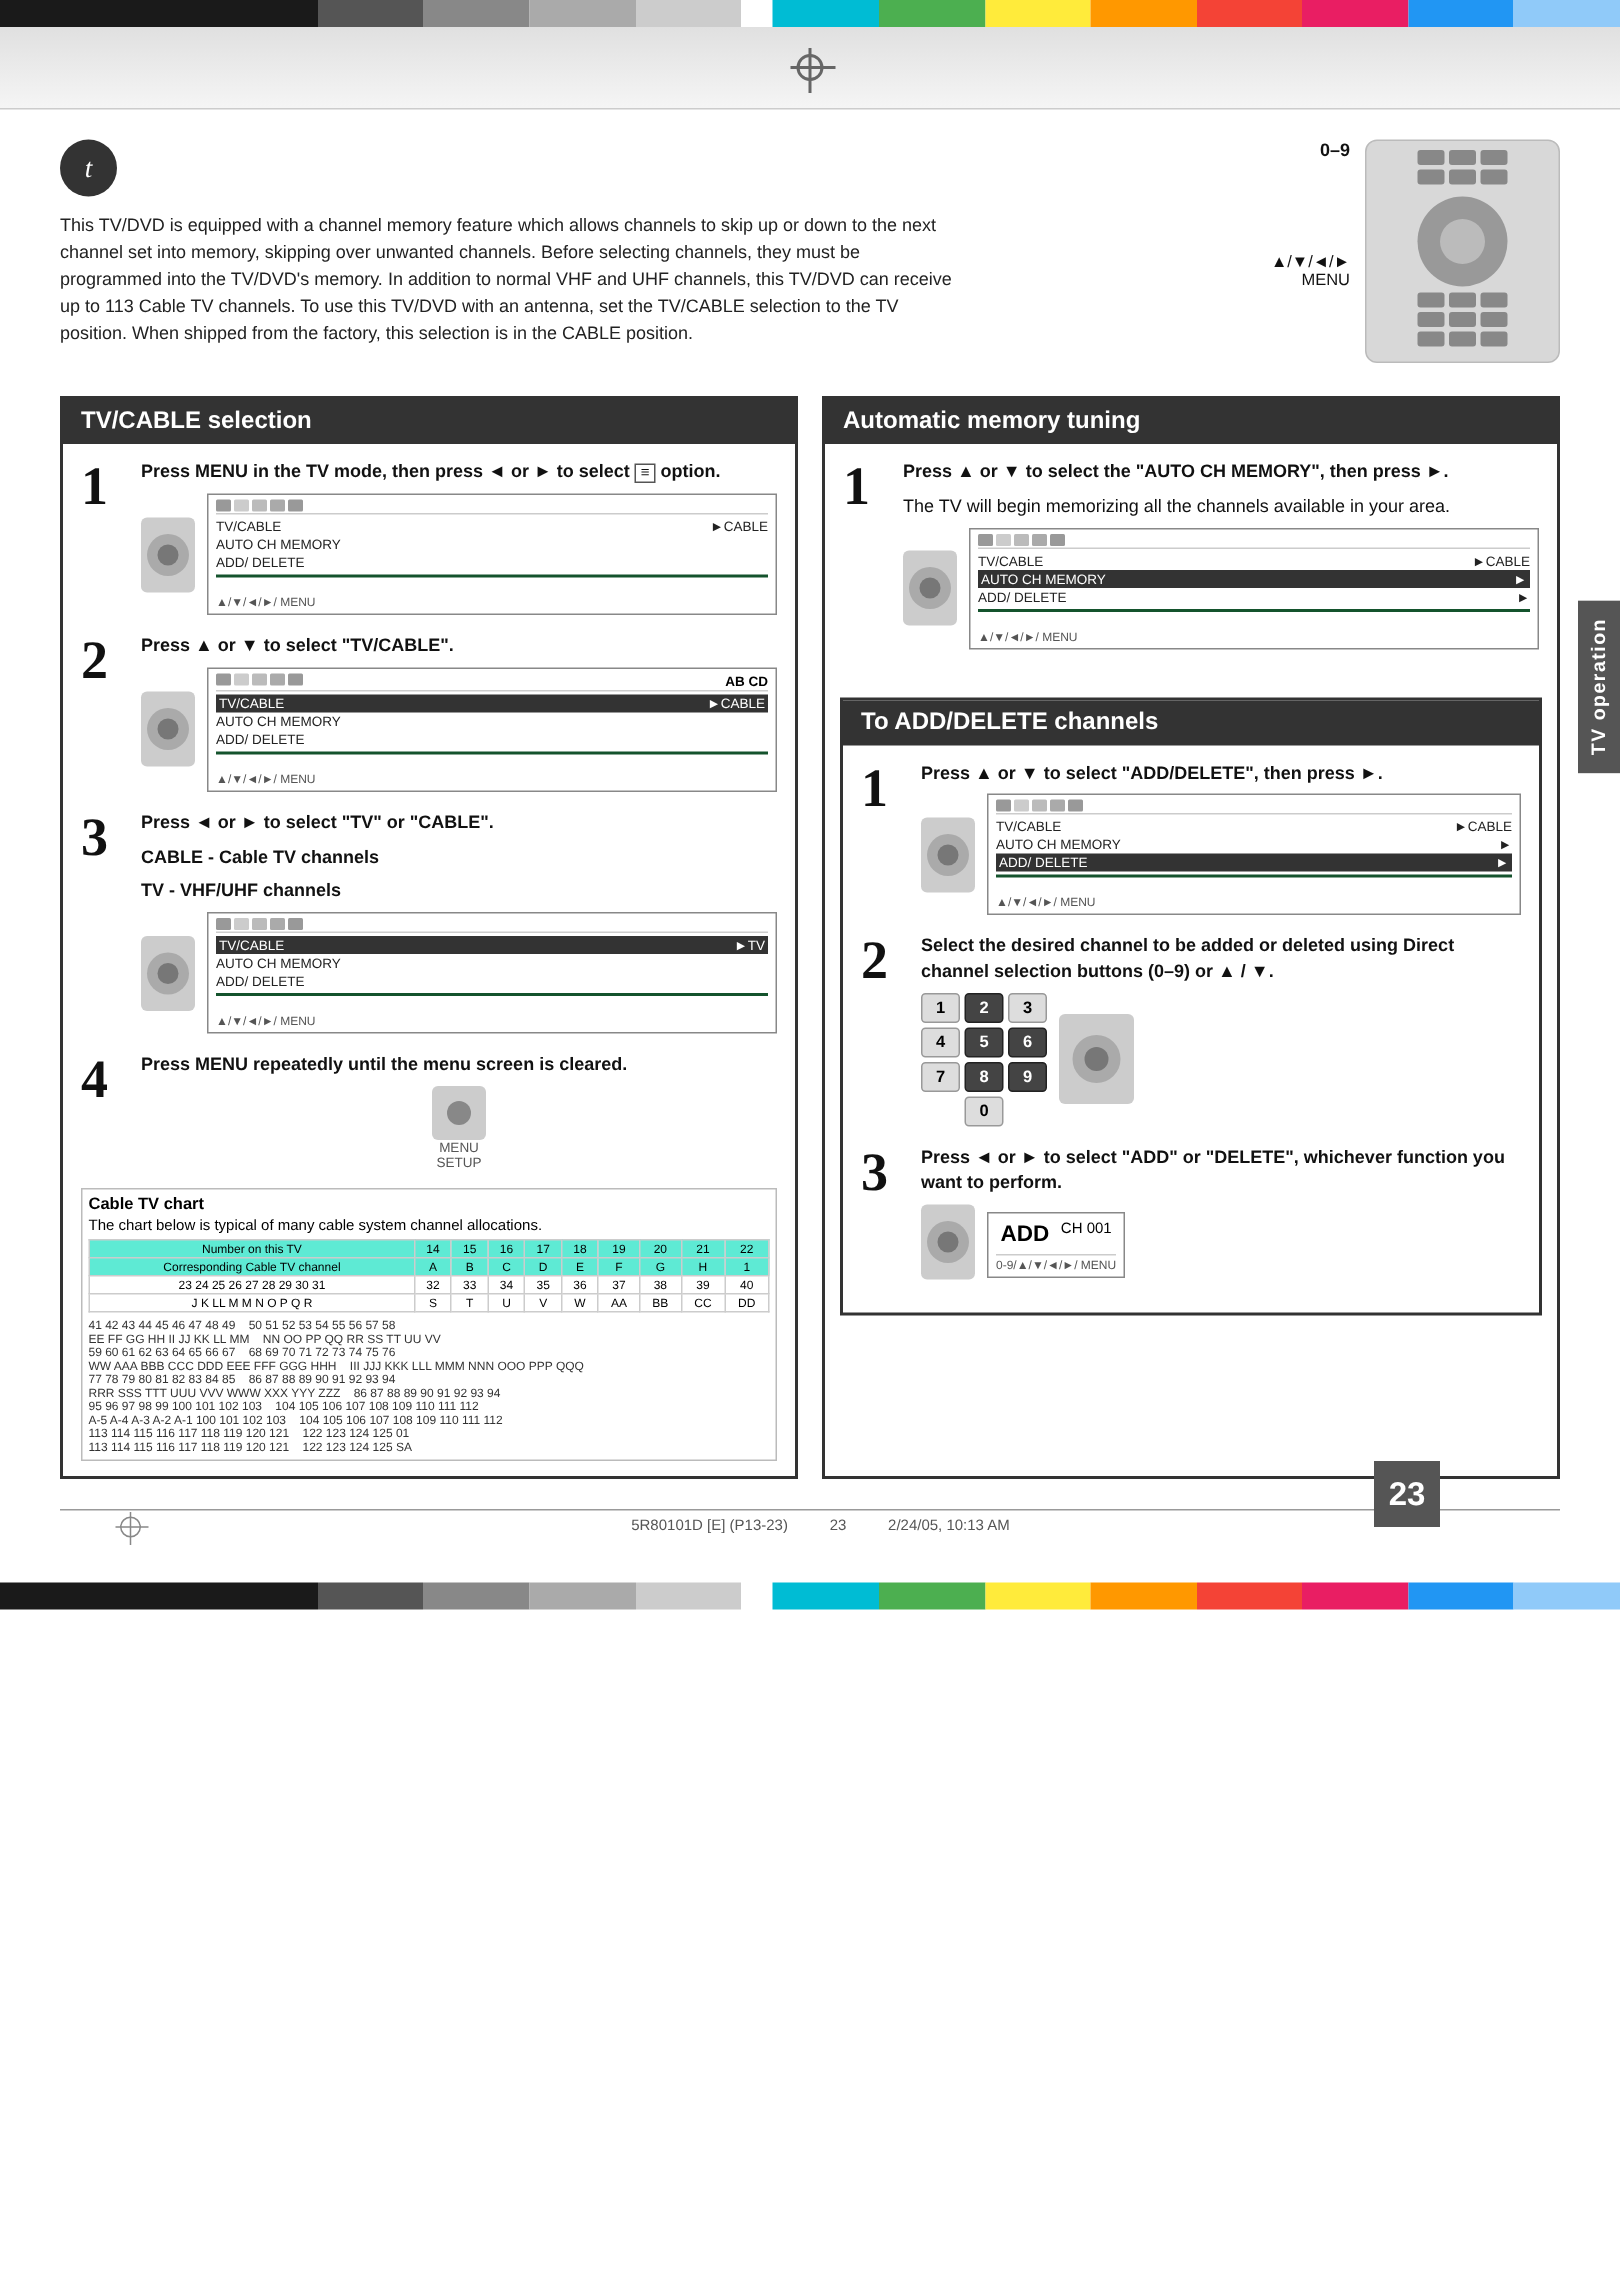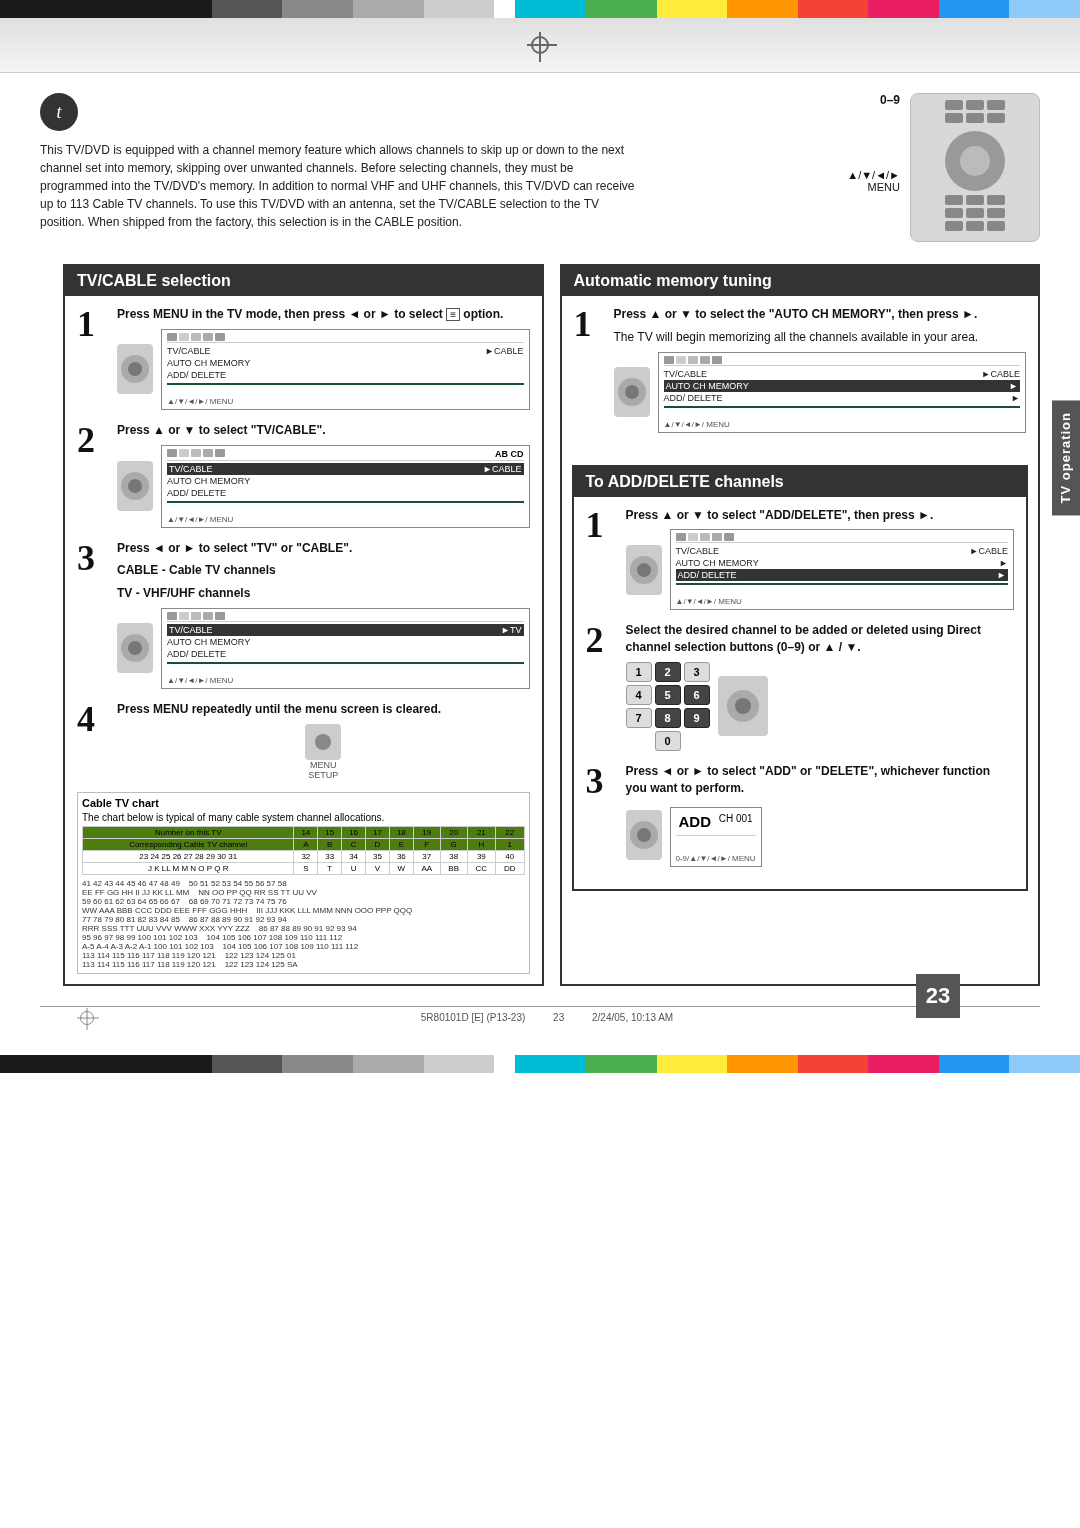--- a/index.html
+++ b/index.html
@@ -179,21 +179,20 @@
     .remote-label-menu {
       font-size: 11px;
       color: #111;
     }
 
     
     .sections-row {
       display: flex;
       gap: 16px;
       margin-bottom: 0;
-      margin-left: 23px;
     }
     .section-left {
       flex: 1;
       border: 2px solid #333;
     }
     .section-right {
       flex: 1;
       border: 2px solid #333;
     }
 
@@ -312,21 +311,21 @@
       font-size: 8px;
     }
     .cable-table td {
       border: 0.5px solid #ccc;
       padding: 1px 2px;
       text-align: center;
     }
     .cable-table th {
       border: 0.5px solid #ccc;
       padding: 1px 2px;
-      background: #4d7c0f;
+      background: #5eead4;
       font-weight: normal;
     }
 
     
     .bottom-bar {
       position: relative;
       width: 100%;
       margin-top: 20px;
       border-top: 1px solid #999;
       padding-top: 4px;
@@ -833,21 +832,21 @@
                 <div class="mini-remote">
                   <div style="width:28px;height:28px;background:#aaa;border-radius:50%;display:flex;align-items:center;justify-content:center;">
                     <div style="width:14px;height:14px;background:#777;border-radius:50%;"></div>
                   </div>
                 </div>
                 <div class="add-delete-menu-screen">
                   <div class="add-screen-row">
                     <span class="add-screen-label">ADD</span>
                     <span class="add-screen-value">CH 001</span>
                   </div>
-                  <div style="font-size:8px; color:#555; text-align:right; border-top:1px solid #ccc; margin-top:3px; padding-top:18px;">0-9/▲/▼/◄/►/ MENU</div>
+                  <div style="font-size:8px; color:#555; text-align:right; border-top:1px solid #ccc; margin-top:3px; padding-top:2px;">0-9/▲/▼/◄/►/ MENU</div>
                 </div>
               </div>
             </div>
           </div>
 
         </div>
       </div>
     </div>
 
   </div>

